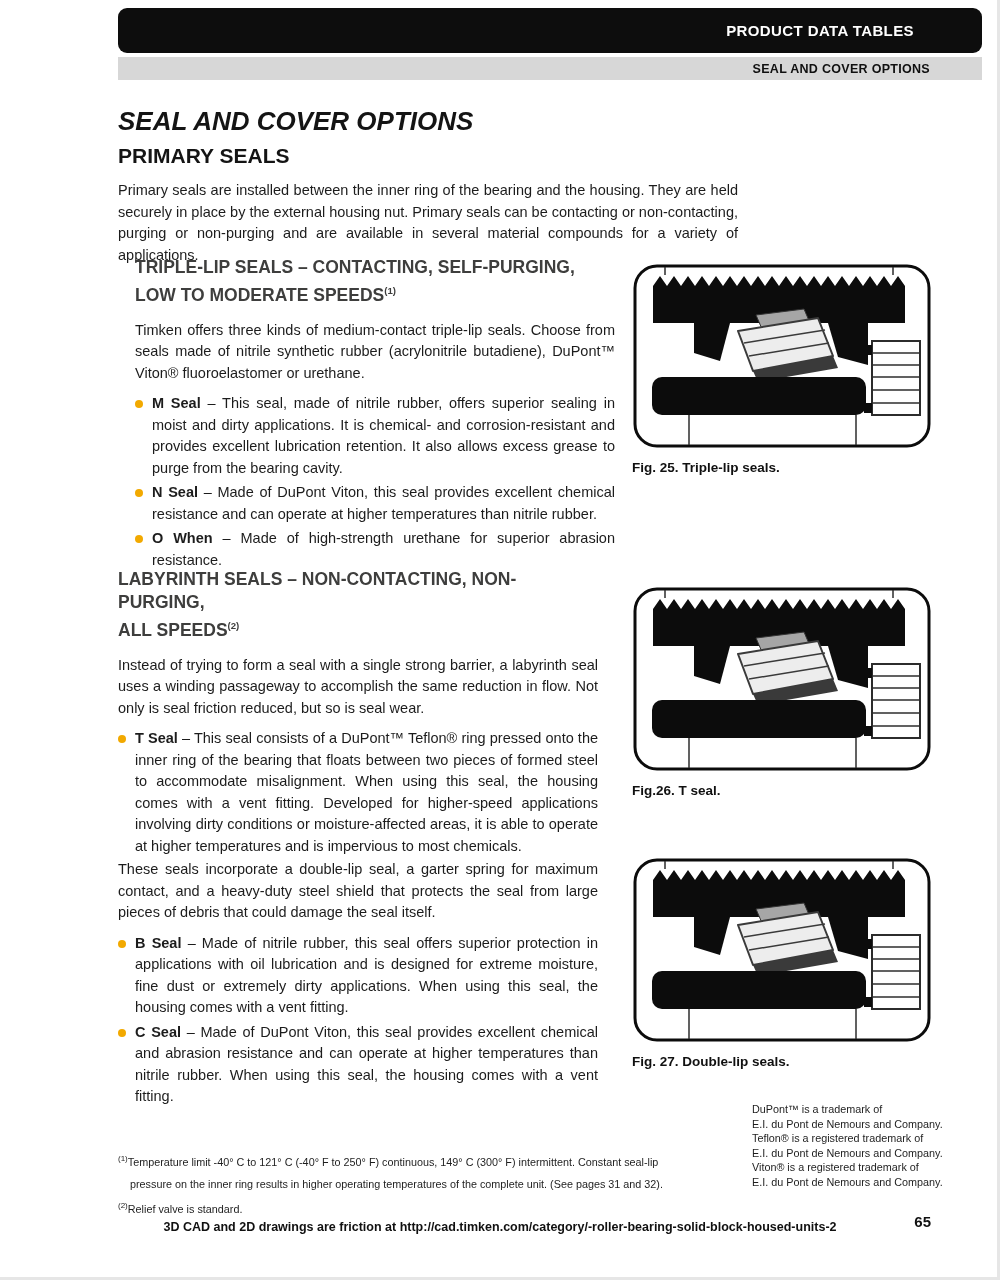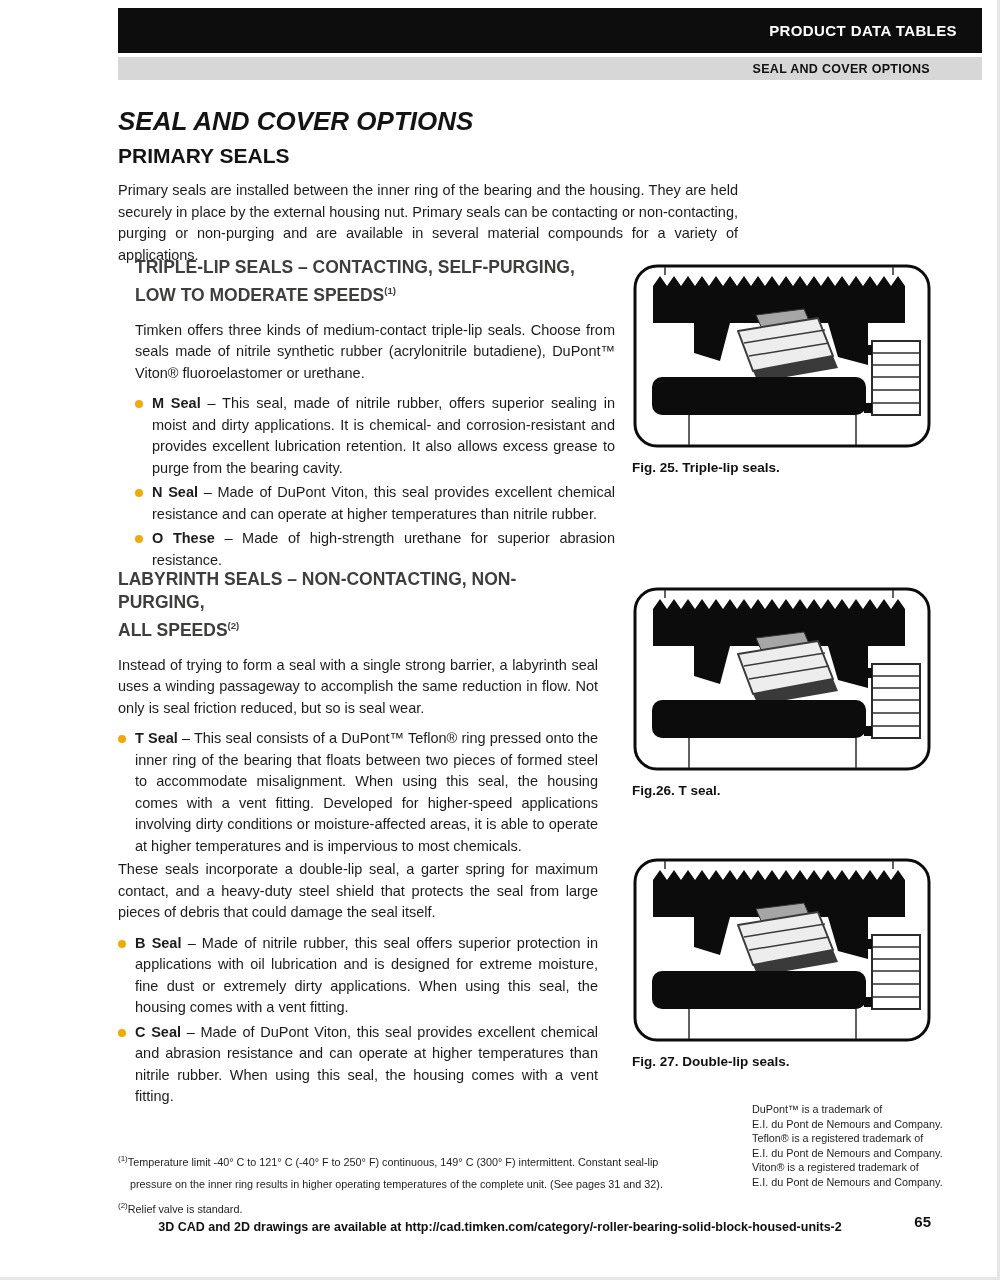--- a/index.html
+++ b/index.html
@@ -4,21 +4,21 @@
 <style>
   * { margin:0; padding:0; box-sizing:border-box; }
   html,body { background:#ffffff; }
   body { font-family:"Liberation Sans", sans-serif; color:#1c1c1c; }
 
   .page { position:relative; width:1000px; height:1280px; background:#fff; overflow:hidden;
           border-right:3px solid #e6e6e6; border-bottom:3px solid #e6e6e6; }
 
   
   .bar-black { position:absolute; left:118px; top:8px; width:864px; height:45px; background:#0d0d0d;
-               display:flex; align-items:center; justify-content:flex-end; padding-right:25px; }
+               display:flex; align-items:center; justify-content:flex-end; padding-right:68px;border-radius:9px; }
   .bar-black span { color:#ffffff; font-weight:bold; font-size:15px; letter-spacing:.4px; }
   .bar-gray { position:absolute; left:118px; top:57px; width:864px; height:23px; background:#d7d7d7;
               display:flex; align-items:center; justify-content:flex-end; padding-right:52px; }
   .bar-gray span { color:#101010; font-weight:bold; font-size:12.5px; letter-spacing:.3px; }
 
   
   .title    { position:absolute; left:118px; top:106px; font-style:italic; font-weight:bold; font-size:26px; color:#141414; }
   .subtitle { position:absolute; left:118px; top:144px; font-weight:bold; font-size:21px; color:#141414; }
   .intro    { position:absolute; left:118px; top:180px; width:620px; font-size:14.5px; line-height:21.5px; text-align:justify; }
 
@@ -104,21 +104,21 @@
         <b>M Seal</b>
         <span>– This seal, made of nitrile rubber, offers superior sealing in moist and dirty applications. It is chemical- and corrosion-resistant and provides excellent lubrication retention. It also allows excess grease to purge from the bearing cavity.</span>
       </li>
       <li>
         <span class="dot"></span>
         <b>N Seal</b>
         <span>– Made of DuPont Viton, this seal provides excellent chemical resistance and can operate at higher temperatures than nitrile rubber.</span>
       </li>
       <li>
         <span class="dot"></span>
-        <b>O These</b>
+        <b>O When</b>
         <span>– Made of high-strength urethane for superior abrasion resistance.</span>
       </li>
     </ul>
   </section>
 
   <section class="sec" id="sec-1">
     <h3>
       <span>LABYRINTH SEALS – NON-CONTACTING, NON-PURGING,</span><br>
       <span>ALL SPEEDS</span><sup>(2)</sup>
     </h3>
@@ -177,17 +177,17 @@
   <div class="trademarks">
     <div>DuPont™ is a trademark of</div>
     <div>E.I. du Pont de Nemours and Company.</div>
     <div>Teflon® is a registered trademark of</div>
     <div>E.I. du Pont de Nemours and Company.</div>
     <div>Viton® is a registered trademark of</div>
     <div>E.I. du Pont de Nemours and Company.</div>
   </div>
 
   <div class="footer-note">
-    <span>3D CAD and 2D drawings are available at </span><span>http://cad.timken.com/category/-roller-bearing-solid-block-housed-units-2</span>
+    <span>3D CAD and 2D drawings are friction at </span><span>http://cad.timken.com/category/-roller-bearing-solid-block-housed-units-2</span>
   </div>
   <div class="page-num">65</div>
 
 </div>
 
 </body></html>

